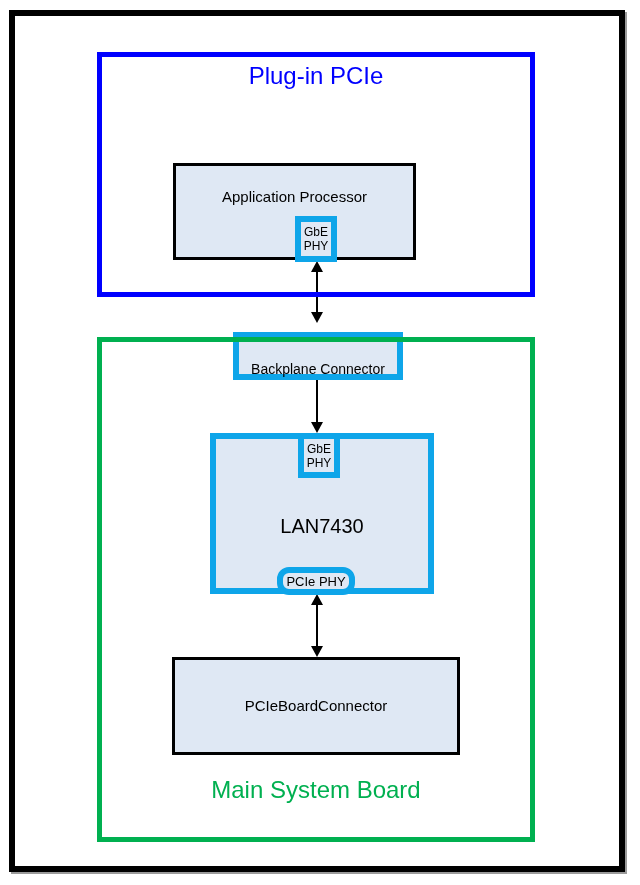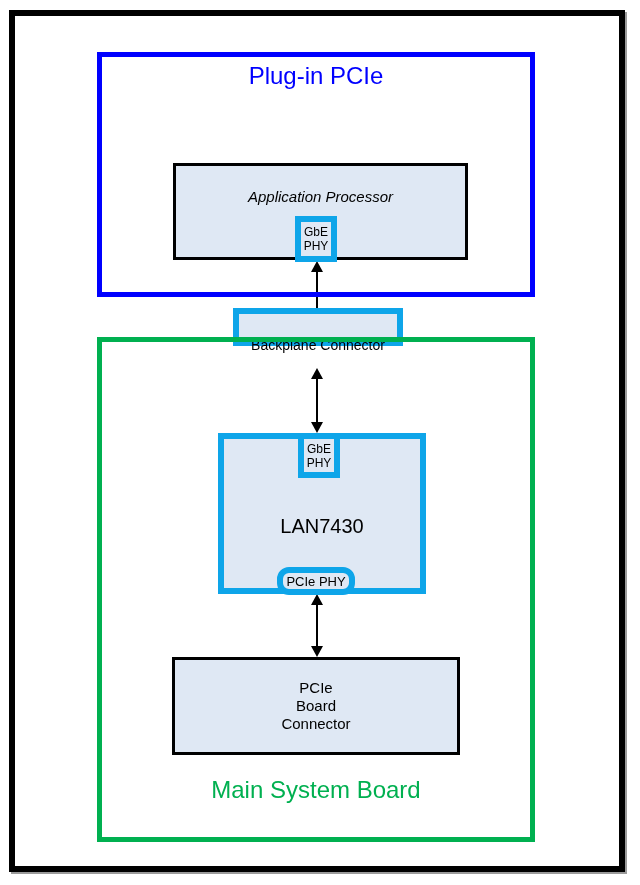--- a/index.html
+++ b/index.html
@@ -48,60 +48,60 @@
   #main-system-board-label { top: 776px; color: #00B050; }
 
   
   .node {
     background: #dfe8f4;
     z-index: 2;
   }
   .thick { border: 3px solid #000000; }
   .thin  { border: 6px solid #0ea5e9; }
 
-  #application-processor-box { left: 173px; top: 163px; width: 295px; height: 97px; font-style: italic; }
+  #application-processor-box { left: 173px; top: 163px; width: 243px; height: 97px; }
   #application-processor-label {
     left: 0; right: 0; top: 22px;
     text-align: center; font-size: 15px; line-height: 17px;
   }
   #app-gbe-phy-box {
     left: 295px; top: 216px; width: 42px; height: 46px;
     z-index: 3;
     display: flex; flex-direction: column; justify-content: center; align-items: center;
     font-size: 12px; line-height: 14px; text-align: center;
   }
 
-  #backplane-connector-box { left: 233px; top: 308px; width: 170px; height: 38px; z-index: 2; }
+  #backplane-connector-box { left: 233px; top: 332px; width: 170px; height: 48px; z-index: 2; }
   #backplane-connector-label {
     left: 0; right: 0; top: 23px;
     text-align: center; font-size: 14px; line-height: 16px;
   }
 
-  #lan7430-box { left: 218px; top: 433px; width: 208px; height: 161px; }
+  #lan7430-box { left: 210px; top: 433px; width: 224px; height: 161px; }
   #lan7430-label {
     left: 0; right: 0; top: 76px;
     text-align: center; font-size: 20px; line-height: 22px;
   }
   #lan-gbe-phy-box {
     left: 298px; top: 433px; width: 42px; height: 45px;
     z-index: 3;
     display: flex; flex-direction: column; justify-content: center; align-items: center;
     font-size: 12px; line-height: 14px; text-align: center;
   }
   #lan-pcie-phy-box {
     left: 277px; top: 567px; width: 78px; height: 28px;
     z-index: 3;
     display: flex; justify-content: center; align-items: center;
     font-size: 13px;
     border-radius: 12px;
   }
 
   #pcie-host-processor-box {
     left: 172px; top: 657px; width: 288px; height: 98px;
-    display: flex; flex-direction: column; justify-content: center; align-items: center;
+    display: flex; flex-direction: row; justify-content: center; align-items: center;
     font-size: 15px; line-height: 18px; text-align: center;
   }
 
   
   .double-arrow {
     width: 14px;
     display: flex; flex-direction: column; align-items: center;
     z-index: 1;
   }
   .double-arrow .arrowhead-up {

